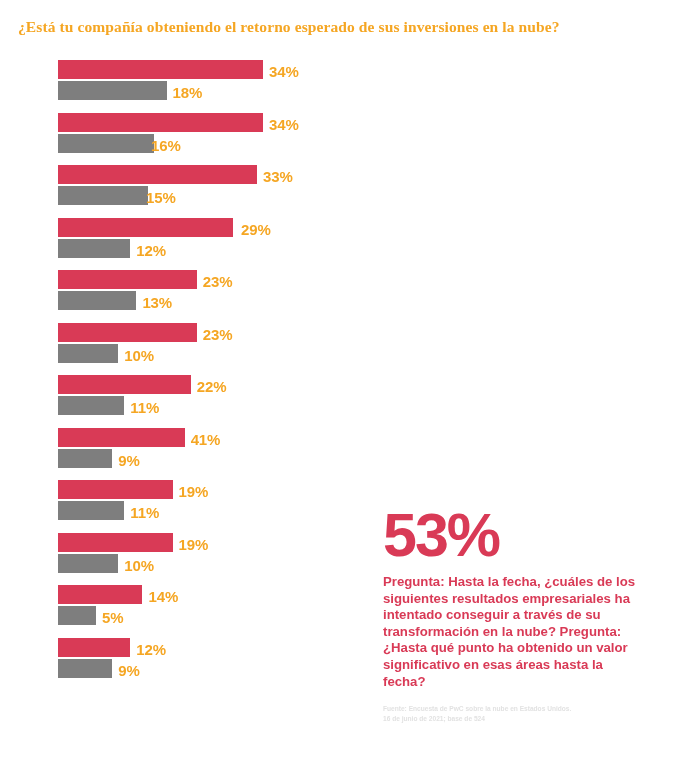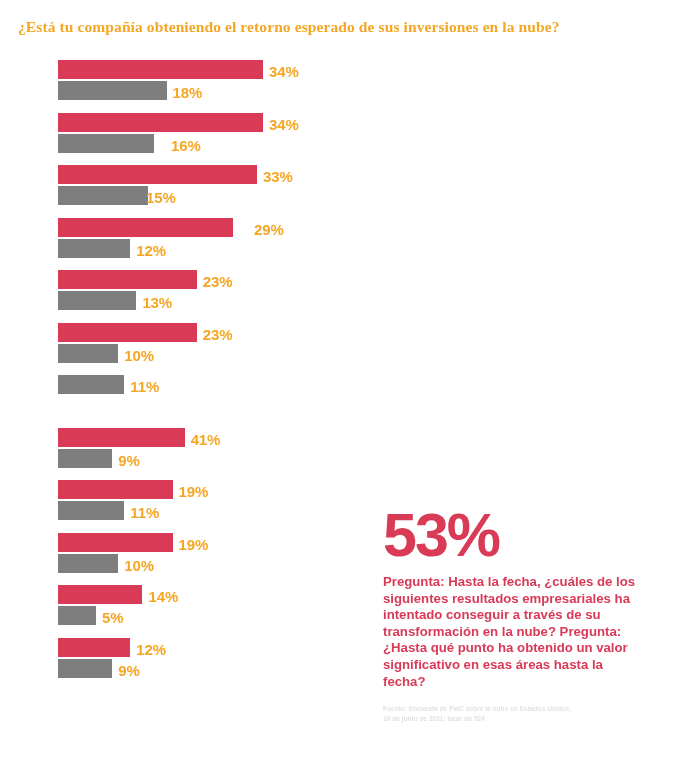--- a/index.html
+++ b/index.html
@@ -128,21 +128,21 @@
       <div class="bar-row">
         <div class="bar-track">
           <div class="bar-fill primary" style="width: 205.02px; background: rgb(217, 58, 86);"></div>
         </div>
         <span class="bar-value" style="left: 269.02px; color: rgb(245, 166, 35);">34%</span>
       </div>
       <div class="bar-row">
         <div class="bar-track">
           <div class="bar-fill secondary" style="width: 96.48px; background: rgb(126, 126, 126);"></div>
         </div>
-        <span class="bar-value" style="left: 171px; color: rgb(245, 166, 35);">16%</span>
+        <span class="bar-value" style="left: 151px; color: rgb(245, 166, 35);">16%</span>
       </div>
     </div>
     <div class="bar-group">
       <div class="bar-row">
         <div class="bar-track">
           <div class="bar-fill primary" style="width: 198.99px; background: rgb(217, 58, 86);"></div>
         </div>
         <span class="bar-value" style="left: 262.99px; color: rgb(245, 166, 35);">33%</span>
       </div>
       <div class="bar-row">
@@ -150,21 +150,21 @@
           <div class="bar-fill secondary" style="width: 90.45px; background: rgb(126, 126, 126);"></div>
         </div>
         <span class="bar-value" style="left: 146px; color: rgb(245, 166, 35);">15%</span>
       </div>
     </div>
     <div class="bar-group">
       <div class="bar-row">
         <div class="bar-track">
           <div class="bar-fill primary" style="width: 174.87px; background: rgb(217, 58, 86);"></div>
         </div>
-        <span class="bar-value" style="left: 254px; color: rgb(245, 166, 35); text-align: center;">29%</span>
+        <span class="bar-value" style="left: 241px; color: rgb(245, 166, 35); text-align: center;">29%</span>
       </div>
       <div class="bar-row">
         <div class="bar-track">
           <div class="bar-fill secondary" style="width: 72.36px; background: rgb(126, 126, 126);"></div>
         </div>
         <span class="bar-value" style="left: 136.36px; color: rgb(245, 166, 35);">12%</span>
       </div>
     </div>
     <div class="bar-group">
       <div class="bar-row">
@@ -188,20 +188,26 @@
         <span class="bar-value" style="left: 202.69px; color: rgb(245, 166, 35);">23%</span>
       </div>
       <div class="bar-row">
         <div class="bar-track">
           <div class="bar-fill secondary" style="width: 60.3px; background: rgb(126, 126, 126);"></div>
         </div>
         <span class="bar-value" style="left: 124.3px; color: rgb(245, 166, 35);">10%</span>
       </div>
     </div>
     <div class="bar-group">
+      <div class="bar-row">
+        <div class="bar-track">
+          <div class="bar-fill primary" style="width: 132.66px; background: rgb(217, 58, 86);"></div>
+        </div>
+        <span class="bar-value" style="left: 196.66px; color: rgb(245, 166, 35);">22%</span>
+      </div>
       <div class="bar-row">
         <div class="bar-track">
           <div class="bar-fill secondary" style="width: 66.33px; background: rgb(126, 126, 126);"></div>
         </div>
         <span class="bar-value" style="left: 130.33px; color: rgb(245, 166, 35);">11%</span>
       </div>
     </div>
     <div class="bar-group">
       <div class="bar-row">
         <div class="bar-track">

